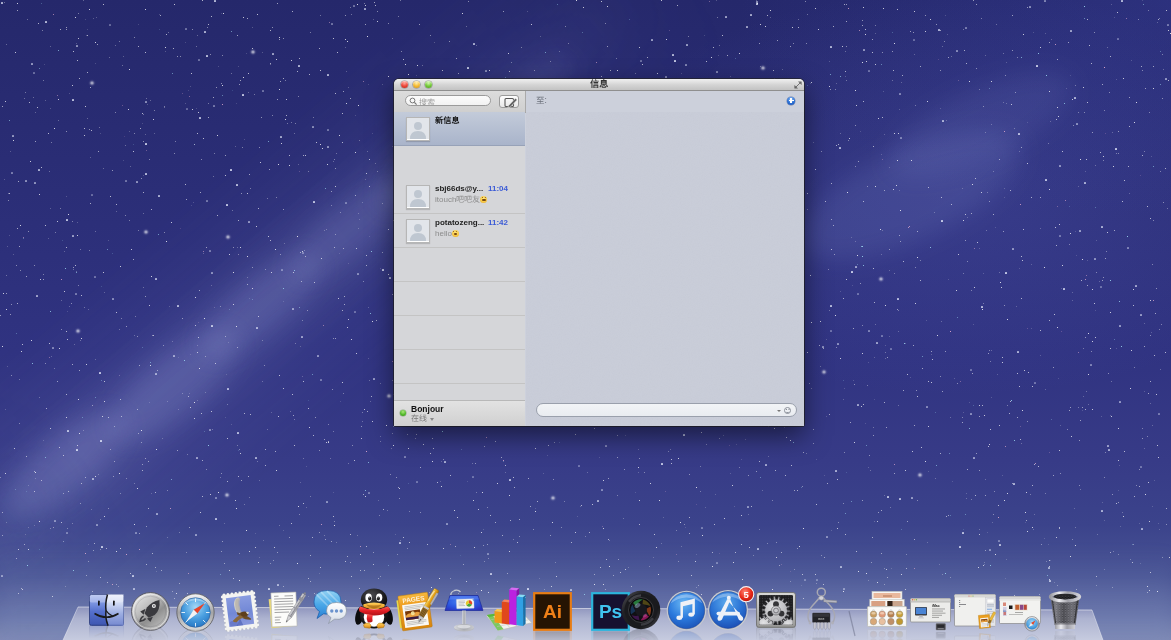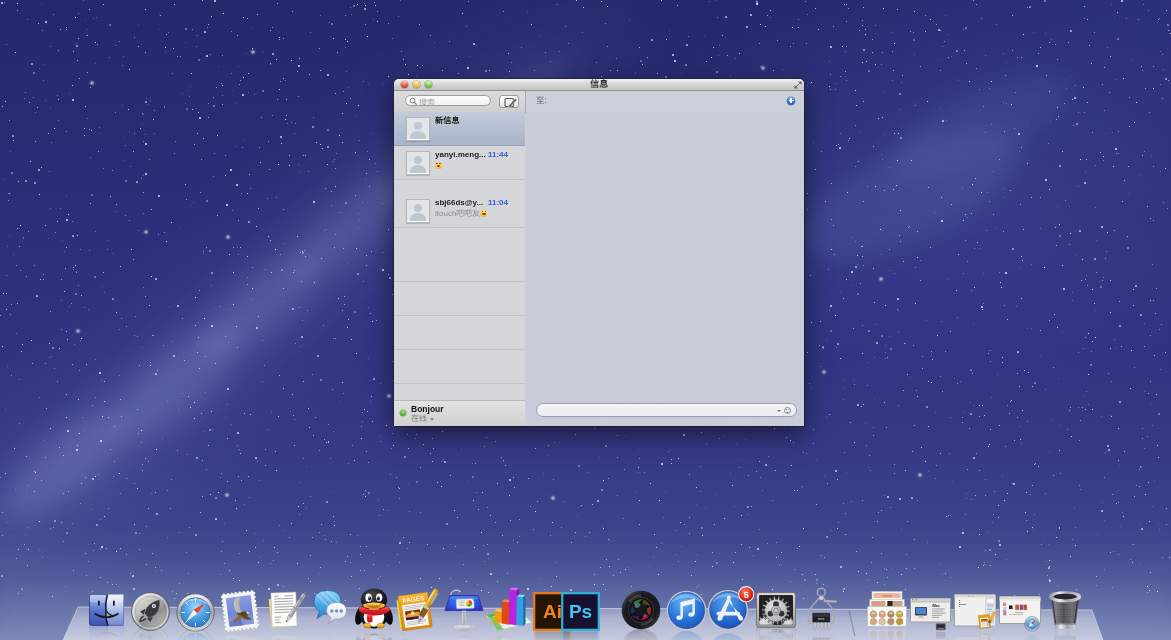--- a/index.html
+++ b/index.html
@@ -767,21 +767,21 @@
 </div>
 <div class="dicon" style="left:533.0px;top:592px;width:39px;height:39px;"><svg width="39" height="39" viewBox="0 0 39 39">
 <rect x="1.2" y="1.2" width="36.6" height="36.6" fill="#261403" stroke="#e87d14" stroke-width="2.2"></rect>
 <text x="19.5" y="25.5" font-family="Liberation Sans" font-size="19" font-weight="bold" fill="#f08018" text-anchor="middle">Ai</text>
 </svg>
 <div style="position:absolute;left:0;top:37px;width:39px;height:39px;transform:scaleY(-1);opacity:0.25;-webkit-mask-image:linear-gradient(180deg,rgba(0,0,0,0) 55%,rgba(0,0,0,1));mask-image:linear-gradient(180deg,rgba(0,0,0,0) 55%,rgba(0,0,0,1));"><svg width="39" height="39" viewBox="0 0 39 39">
 <rect x="1.2" y="1.2" width="36.6" height="36.6" fill="#261403" stroke="#e87d14" stroke-width="2.2"></rect>
 <text x="19.5" y="25.5" font-family="Liberation Sans" font-size="19" font-weight="bold" fill="#f08018" text-anchor="middle">Ai</text>
 </svg></div>
 </div>
-<div class="dicon" style="left:561px;top:592px;width:39px;height:49px;"><svg width="39" height="39" viewBox="0 0 39 39">
+<div class="dicon" style="left:591px;top:592px;width:39px;height:49px;"><svg width="39" height="39" viewBox="0 0 39 39">
 <rect x="1.2" y="1.2" width="36.6" height="36.6" fill="#161130" stroke="#2cb4dc" stroke-width="2.2"></rect>
 <text x="19.5" y="25.5" font-family="Liberation Sans" font-size="19" font-weight="bold" fill="#40c4f0" text-anchor="middle">Ps</text>
 </svg>
 <div style="position:absolute;left:0;top:37px;width:39px;height:39px;transform:scaleY(-1);opacity:0.25;-webkit-mask-image:linear-gradient(180deg,rgba(0,0,0,0) 55%,rgba(0,0,0,1));mask-image:linear-gradient(180deg,rgba(0,0,0,0) 55%,rgba(0,0,0,1));"><svg width="39" height="39" viewBox="0 0 39 39">
 <rect x="1.2" y="1.2" width="36.6" height="36.6" fill="#161130" stroke="#2cb4dc" stroke-width="2.2"></rect>
 <text x="19.5" y="25.5" font-family="Liberation Sans" font-size="19" font-weight="bold" fill="#40c4f0" text-anchor="middle">Ps</text>
 </svg></div>
 </div>
 <div class="dicon" style="left:621.0px;top:590px;width:40px;height:40px;"><svg width="40" height="40" viewBox="0 0 40 40">
 <defs>
@@ -1383,47 +1383,47 @@
               <circle cx="11" cy="8" r="4" fill="#bfc7d1"></circle>
               <path d="M3 21 Q3 13 11 13 Q19 13 19 21 Z" fill="#bfc7d1"></path>
             </svg>
           </div>
       <div class="rname"><svg width="24.6" height="9.43" viewBox="0 0 24.6 9.43" style="vertical-align:top;">
               <path transform="translate(0.0,7.22) scale(0.008199999999999999,-0.008199999999999999)" d="M113 225C94 171 63 114 26 76C48 62 86 34 104 19C143 64 182 135 206 201ZM354 191C382 145 416 81 432 41L513 90C502 56 487 23 468 -6C493 -19 541 -56 560 -77C647 49 659 254 659 401V408H758V-85H874V408H968V519H659V676C758 694 862 720 945 752L852 841C779 807 658 774 548 754V401C548 306 545 191 513 92C496 131 463 190 432 234ZM202 653H351C341 616 323 564 308 527H190L238 540C233 571 220 618 202 653ZM195 830C205 806 216 777 225 750H53V653H189L106 633C120 601 131 559 136 527H38V429H229V352H44V251H229V38C229 28 226 25 215 25C204 25 172 25 142 26C156 -2 170 -44 174 -72C228 -72 268 -71 298 -55C329 -38 337 -12 337 36V251H503V352H337V429H520V527H415C429 559 445 598 460 637L374 653H504V750H345C334 783 317 824 302 855Z" fill="#111"></path>
               <path transform="translate(8.2,7.22) scale(0.008199999999999999,-0.008199999999999999)" d="M383 543V449H887V543ZM383 397V304H887V397ZM368 247V-88H470V-57H794V-85H900V247ZM470 39V152H794V39ZM539 813C561 777 586 729 601 693H313V596H961V693H655L714 719C699 755 668 811 641 852ZM235 846C188 704 108 561 24 470C43 442 75 379 85 352C110 380 134 412 158 446V-92H268V637C296 695 321 755 342 813Z" fill="#111"></path>
               <path transform="translate(16.4,7.22) scale(0.008199999999999999,-0.008199999999999999)" d="M297 539H694V492H297ZM297 406H694V360H297ZM297 670H694V624H297ZM252 207V68C252 -39 288 -72 430 -72C459 -72 591 -72 621 -72C734 -72 769 -38 783 102C751 109 699 126 673 145C668 50 660 36 612 36C577 36 468 36 442 36C383 36 374 40 374 70V207ZM742 198C786 129 831 37 845 -22L960 28C943 89 894 176 849 242ZM126 223C104 154 66 70 30 13L141 -41C174 19 207 111 232 179ZM414 237C460 190 513 124 533 79L631 136C611 175 569 227 527 268H815V761H540C554 785 570 812 584 842L438 860C433 831 423 794 412 761H181V268H470Z" fill="#111"></path>
             </svg></div>
     </div>
-    <div class="row" style="top:34px">
-      <div class="ava">
-            <svg width="22" height="21">
-              <rect width="22" height="21" fill="#e2e5ea"></rect>
-              <circle cx="11" cy="8" r="4" fill="#bfc7d1"></circle>
-              <path d="M3 21 Q3 13 11 13 Q19 13 19 21 Z" fill="#bfc7d1"></path>
-            </svg>
-          </div>
-      <div class="rname">yanyi.meng...</div>
-          <div class="rtime">11:44</div>
-      <div class="rsub"><span class="emoji"></span></div>
-    </div>
-    <div class="row" style="top:82px">
+    <div class="row" style="top:68px">
       <div class="ava">
             <svg width="22" height="21">
               <rect width="22" height="21" fill="#e2e5ea"></rect>
               <circle cx="11" cy="8" r="4" fill="#bfc7d1"></circle>
               <path d="M3 21 Q3 13 11 13 Q19 13 19 21 Z" fill="#bfc7d1"></path>
             </svg>
           </div>
       <div class="rname">sbj66ds@y...</div>
           <div class="rtime">11:04</div>
       <div class="rsub">itouch<svg width="24" height="9.2" viewBox="0 0 24 9.2" style="vertical-align:top;">
               <path transform="translate(0.0,7.04) scale(0.008,-0.008)" d="M78 745V90H147V186H345V745ZM147 675H274V256H147ZM506 705H643V382H506ZM433 775V79C433 -34 468 -61 580 -61C606 -61 798 -61 826 -61C930 -61 955 -15 967 123C946 127 915 139 897 152C889 38 880 9 822 9C783 9 616 9 584 9C518 9 506 21 506 78V314H853V250H927V775ZM853 382H712V705H853Z" fill="#8b8b8b"></path>
               <path transform="translate(8.0,7.04) scale(0.008,-0.008)" d="M78 745V90H147V186H345V745ZM147 675H274V256H147ZM506 705H643V382H506ZM433 775V79C433 -34 468 -61 580 -61C606 -61 798 -61 826 -61C930 -61 955 -15 967 123C946 127 915 139 897 152C889 38 880 9 822 9C783 9 616 9 584 9C518 9 506 21 506 78V314H853V250H927V775ZM853 382H712V705H853Z" fill="#8b8b8b"></path>
               <path transform="translate(16.0,7.04) scale(0.008,-0.008)" d="M337 841C336 814 334 753 325 673H69V601H316C287 407 216 149 35 4C60 -10 85 -29 101 -47C221 55 294 204 338 353C382 259 439 179 511 113C427 52 329 10 225 -16C240 -32 259 -61 268 -80C378 -49 482 -2 570 65C663 -3 776 -51 910 -79C921 -59 942 -28 959 -12C829 11 719 54 629 114C718 197 787 306 827 448L776 471L762 468H368C379 514 386 559 392 601H934V673H401C410 750 412 810 414 841ZM568 159C492 223 434 302 393 395H728C692 300 636 222 568 159Z" fill="#8b8b8b"></path>
             </svg><span class="emoji"></span></div>
+    </div>
+    <div class="row" style="top:102px">
+      <div class="ava">
+            <svg width="22" height="21">
+              <rect width="22" height="21" fill="#e2e5ea"></rect>
+              <circle cx="11" cy="8" r="4" fill="#bfc7d1"></circle>
+              <path d="M3 21 Q3 13 11 13 Q19 13 19 21 Z" fill="#bfc7d1"></path>
+            </svg>
+          </div>
+      <div class="rname">potatozeng...</div>
+          <div class="rtime">11:42</div>
+      <div class="rsub">hello<span class="emoji"></span></div>
     </div>
     <div class="row" style="top:136px"></div>
     <div class="row" style="top:170px"></div>
     <div class="row" style="top:204px"></div>
     <div class="row" style="top:238px"></div>
     <div class="row" style="top:272px;border-bottom:none;"></div>
   </div>
   <div id="footer">
     <div id="gdot"></div>
     <div id="bonjour">Bonjour</div>

